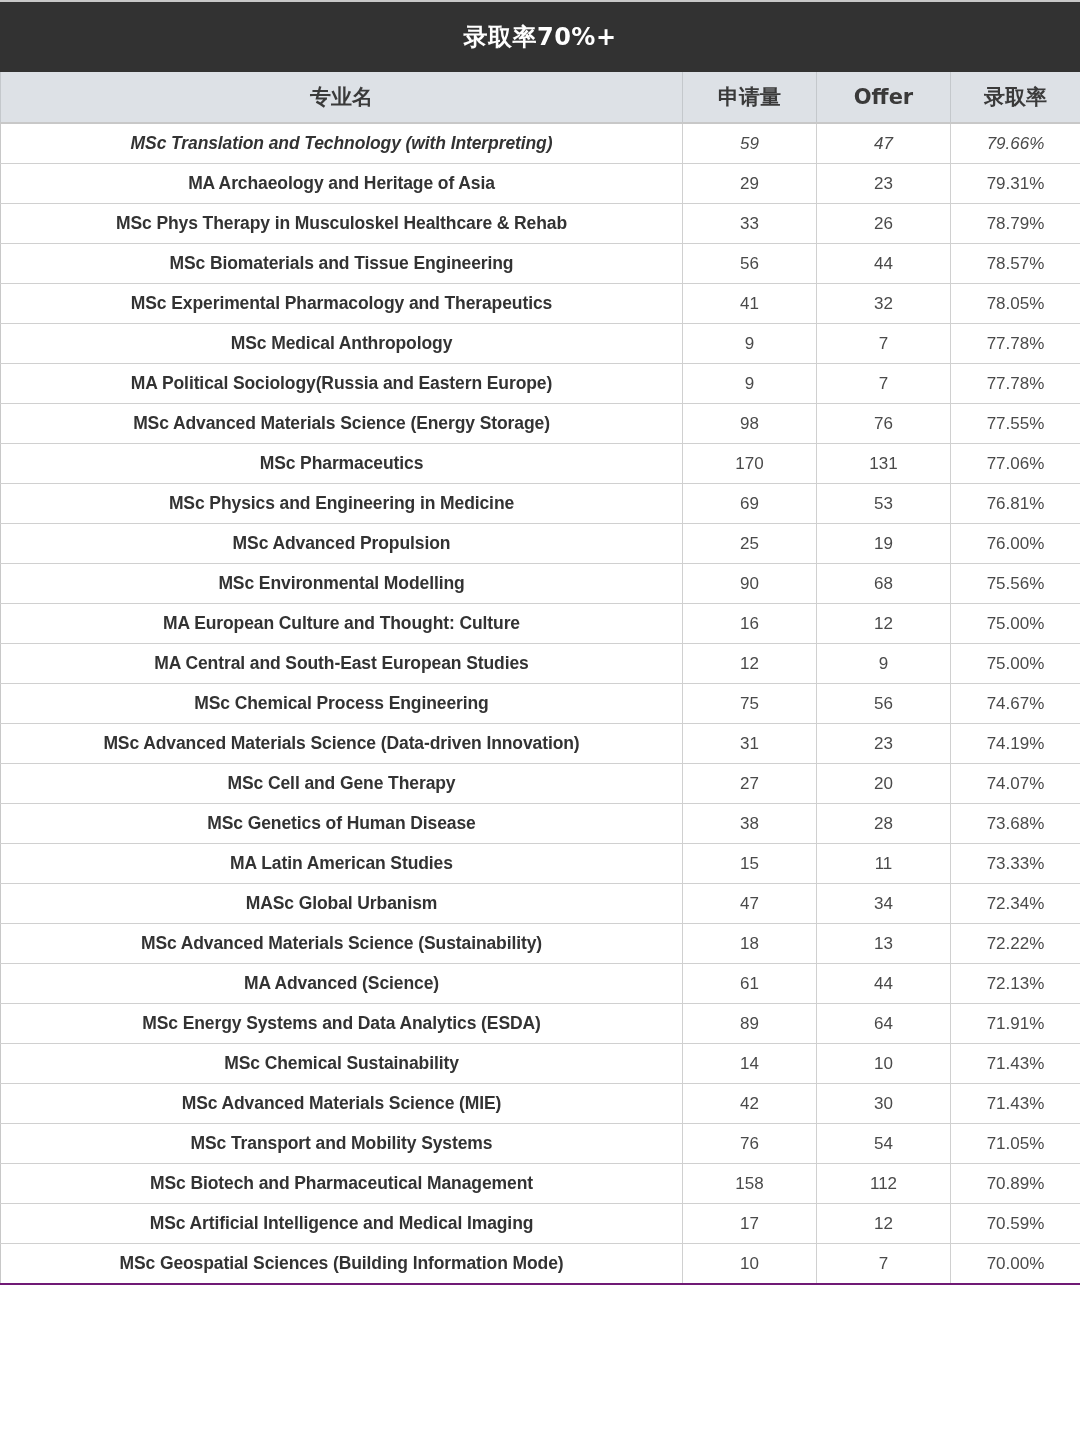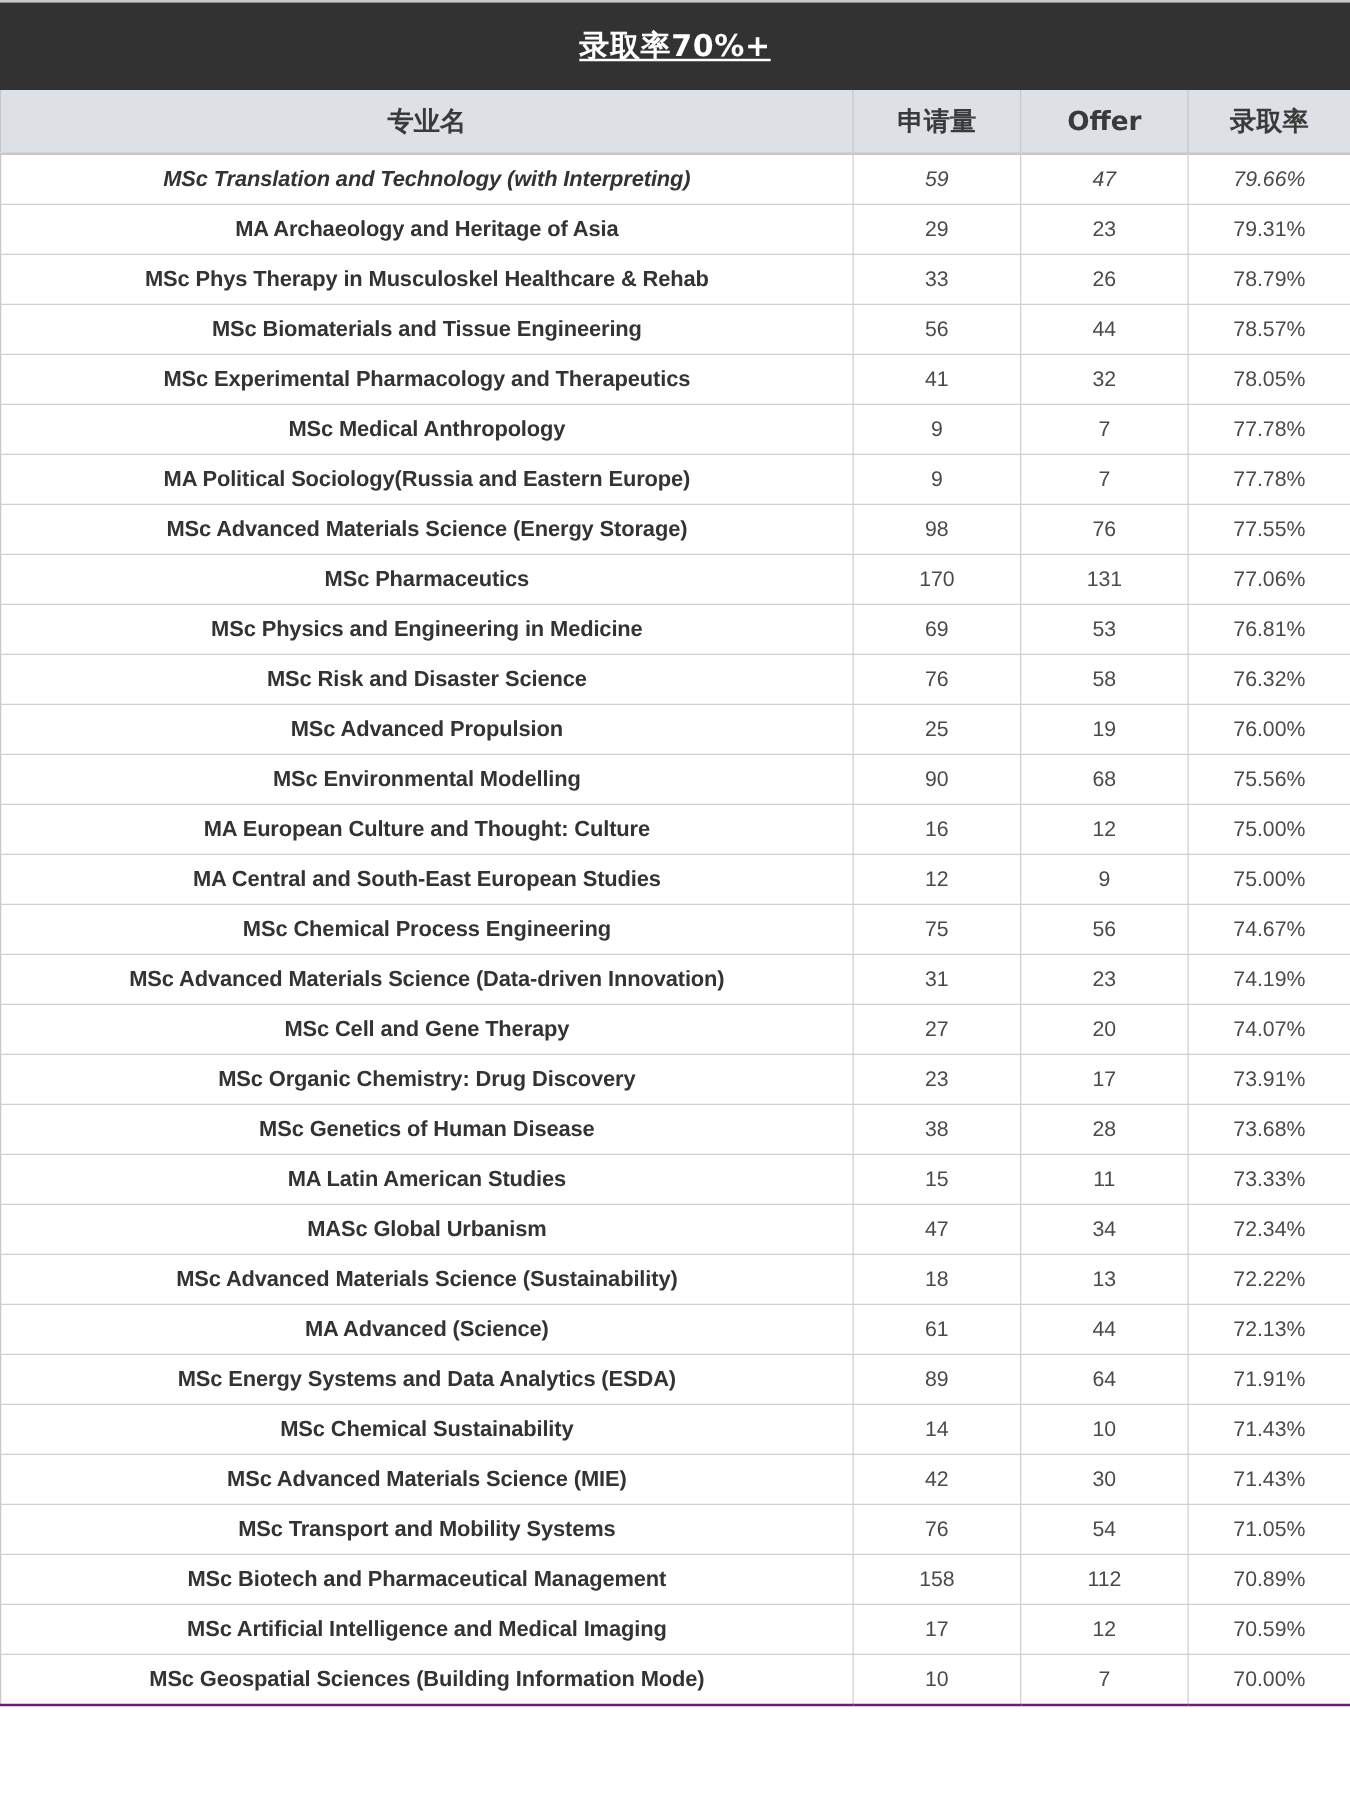--- a/index.html
+++ b/index.html
@@ -21,21 +21,20 @@
     .title-bar {
       height: 70px;
       background: #323232;
       color: #ffffff;
       display: flex;
       align-items: center;
       justify-content: center;
       font-size: 24px;
       font-weight: bold;
       letter-spacing: 0.5px;
-      text-decoration: underline;
     }
     table {
       border-collapse: collapse;
       width: 1080px;
       table-layout: fixed;
     }
     col.c-name { width: 682px; }
     col.c-apps { width: 134px; }
     col.c-offer { width: 134px; }
     col.c-rate { width: 130px; }
@@ -152,26 +151,20 @@
           <td class="num">131</td>
           <td class="num">77.06%</td>
         </tr>
         <tr>
           <td class="name">MSc Physics and Engineering in Medicine</td>
           <td class="num">69</td>
           <td class="num">53</td>
           <td class="num">76.81%</td>
         </tr>
         <tr>
-          <td class="name">MSc Risk and Disaster Science</td>
-          <td class="num">76</td>
-          <td class="num">58</td>
-          <td class="num">76.32%</td>
-        </tr>
-        <tr>
           <td class="name">MSc Advanced Propulsion</td>
           <td class="num">25</td>
           <td class="num">19</td>
           <td class="num">76.00%</td>
         </tr>
         <tr>
           <td class="name">MSc Environmental Modelling</td>
           <td class="num">90</td>
           <td class="num">68</td>
           <td class="num">75.56%</td>
@@ -198,26 +191,20 @@
           <td class="name">MSc Advanced Materials Science (Data-driven Innovation)</td>
           <td class="num">31</td>
           <td class="num">23</td>
           <td class="num">74.19%</td>
         </tr>
         <tr>
           <td class="name">MSc Cell and Gene Therapy</td>
           <td class="num">27</td>
           <td class="num">20</td>
           <td class="num">74.07%</td>
-        </tr>
-        <tr>
-          <td class="name">MSc Organic Chemistry: Drug Discovery</td>
-          <td class="num">23</td>
-          <td class="num">17</td>
-          <td class="num">73.91%</td>
         </tr>
         <tr>
           <td class="name">MSc Genetics of Human Disease</td>
           <td class="num">38</td>
           <td class="num">28</td>
           <td class="num">73.68%</td>
         </tr>
         <tr>
           <td class="name">MA Latin American Studies</td>
           <td class="num">15</td>

